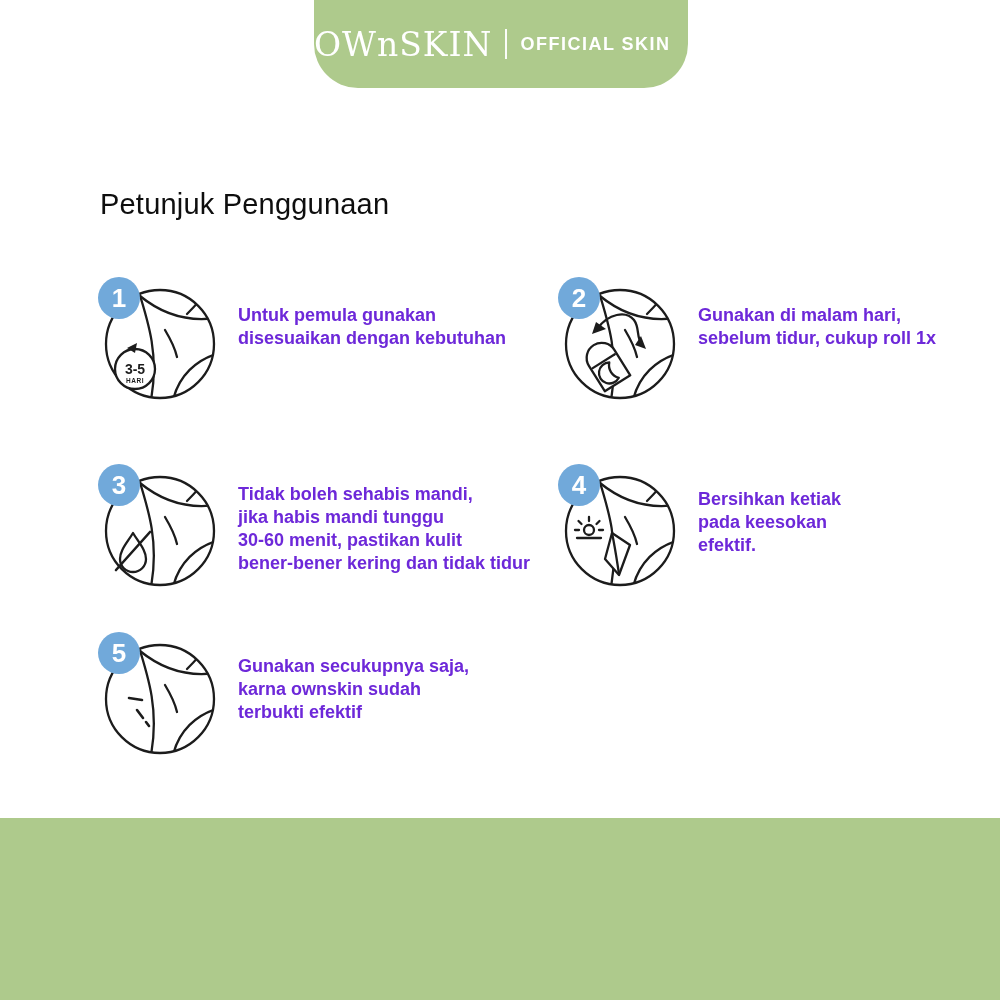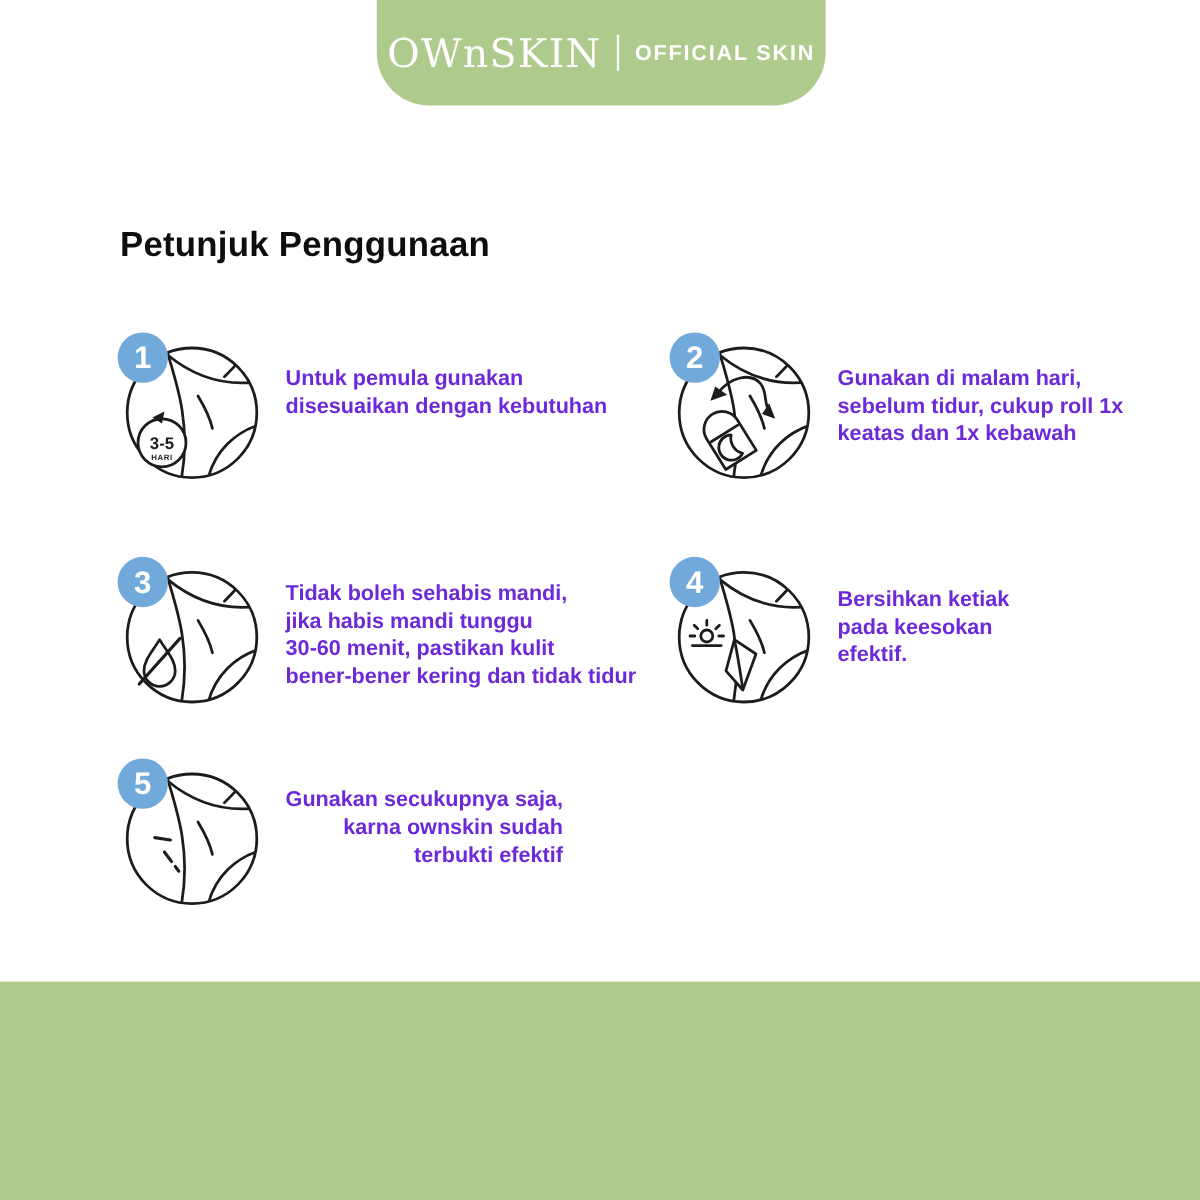--- a/index.html
+++ b/index.html
@@ -13,50 +13,50 @@
   *{margin:0;padding:0;box-sizing:border-box;}
   html,body{background:#fff;}
   .page{
     position:relative;width:1000px;height:1000px;background:#fff;overflow:hidden;
     font-family:"Liberation Sans", sans-serif;color:var(--ink);
   }
   
   .banner{
     position:absolute;left:314px;top:0;width:374px;height:88px;
     background:var(--green);border-radius:0 0 44px 44px;
-    display:flex;align-items:center;justify-content:center;
+    display:flex;align-items:center;
   }
   .brand{
     font-family:"DejaVu Serif", serif;color:#fff;font-size:33px;letter-spacing:1px;
     display:flex;align-items:baseline;line-height:1;
   }
   .brand .n-glyph{font-size:33px;}
   .banner-divider{width:2px;height:30px;background:#fff;margin:0 13px;opacity:.95;}
   .shop-label{color:#fff;font-size:18px;font-weight:700;letter-spacing:1.5px;line-height:1;}
   
-  .title{position:absolute;left:100px;top:188px;font-size:29px;font-weight:700;color:#0e0e0e;letter-spacing:.2px;}
+  .title{position:absolute;left:100px;top:188px;font-size:29px;font-weight:400;color:#0e0e0e;letter-spacing:.2px;}
   
   .step{position:absolute;display:flex;}
   .s1{left:98px;top:277px;}
   .s2{left:558px;top:277px;}
   .s3{left:98px;top:464px;}
   .s4{left:558px;top:464px;}
   .s5{left:98px;top:632px;}
   .icon-wrap{position:relative;width:122px;height:126px;flex:0 0 auto;}
   .icon-wrap svg.step-icon{position:absolute;left:4px;top:9px;width:116px;height:116px;}
   .badge{
     position:absolute;left:0;top:0;width:42px;height:42px;border-radius:50%;
     background:var(--badge-blue);color:#fff;font-size:26px;font-weight:700;
     display:flex;align-items:center;justify-content:center;z-index:2;
   }
   .step-text{margin-left:18px;font-size:18px;font-weight:700;line-height:23px;color:#6d28d9;white-space:nowrap;}
   .s1 .step-text,.s2 .step-text{padding-top:27px;}
   .s3 .step-text{padding-top:19px;}
   .s4 .step-text{padding-top:24px;}
-  .s5 .step-text{padding-top:23px;text-align:right;}
+  .s5 .step-text{padding-top:23px;}
   
   .la{fill:none;stroke:#1c1c1c;stroke-width:2.3;stroke-linecap:round;stroke-linejoin:round;}
   .la-fill{fill:#fff;stroke:#1c1c1c;stroke-width:2.3;stroke-linecap:round;stroke-linejoin:round;}
   .la-thin{fill:none;stroke:#1c1c1c;stroke-width:2.6;stroke-linecap:round;}
   .glyph-dark{fill:#1c1c1c;stroke:none;}
   .icon-label{font-family:"Liberation Sans",sans-serif;fill:#1c1c1c;text-anchor:middle;}
   
   .footer-band{position:absolute;left:0;top:818px;width:1000px;height:182px;background:var(--green);}
 </style>
 </head>
@@ -119,21 +119,20 @@
         <g transform="rotate(-32 46 82)">
           <path class="la-fill" d="M31,100 L31,70 A15,15 0 0 1 61,70 L61,100 Z"></path>
           <path class="la" d="M33,74 H59"></path>
           <path class="la-fill" d="M50,78 A10.5,10.5 0 1 0 50,96 A13,13 0 0 1 50,78 Z"></path>
         </g>
       </svg>
     </div>
     <div class="step-text">
       <div>Gunakan di malam hari,</div>
       <div>sebelum tidur, cukup roll 1x</div>
-      <div>keatas dan 1x kebawah</div>
     </div>
   </div>
 
   <div class="step s3">
     <div class="icon-wrap">
       <div class="badge">3</div>
       <svg class="step-icon" viewBox="0 0 116 116">
         <use href="#armpit-base"></use>
         <g>
           <path class="la-fill" d="M31,60 C37,70 44,77 44,86 A13,13 0 1 1 18,86 C18,77 25,70 31,60 Z"></path>

